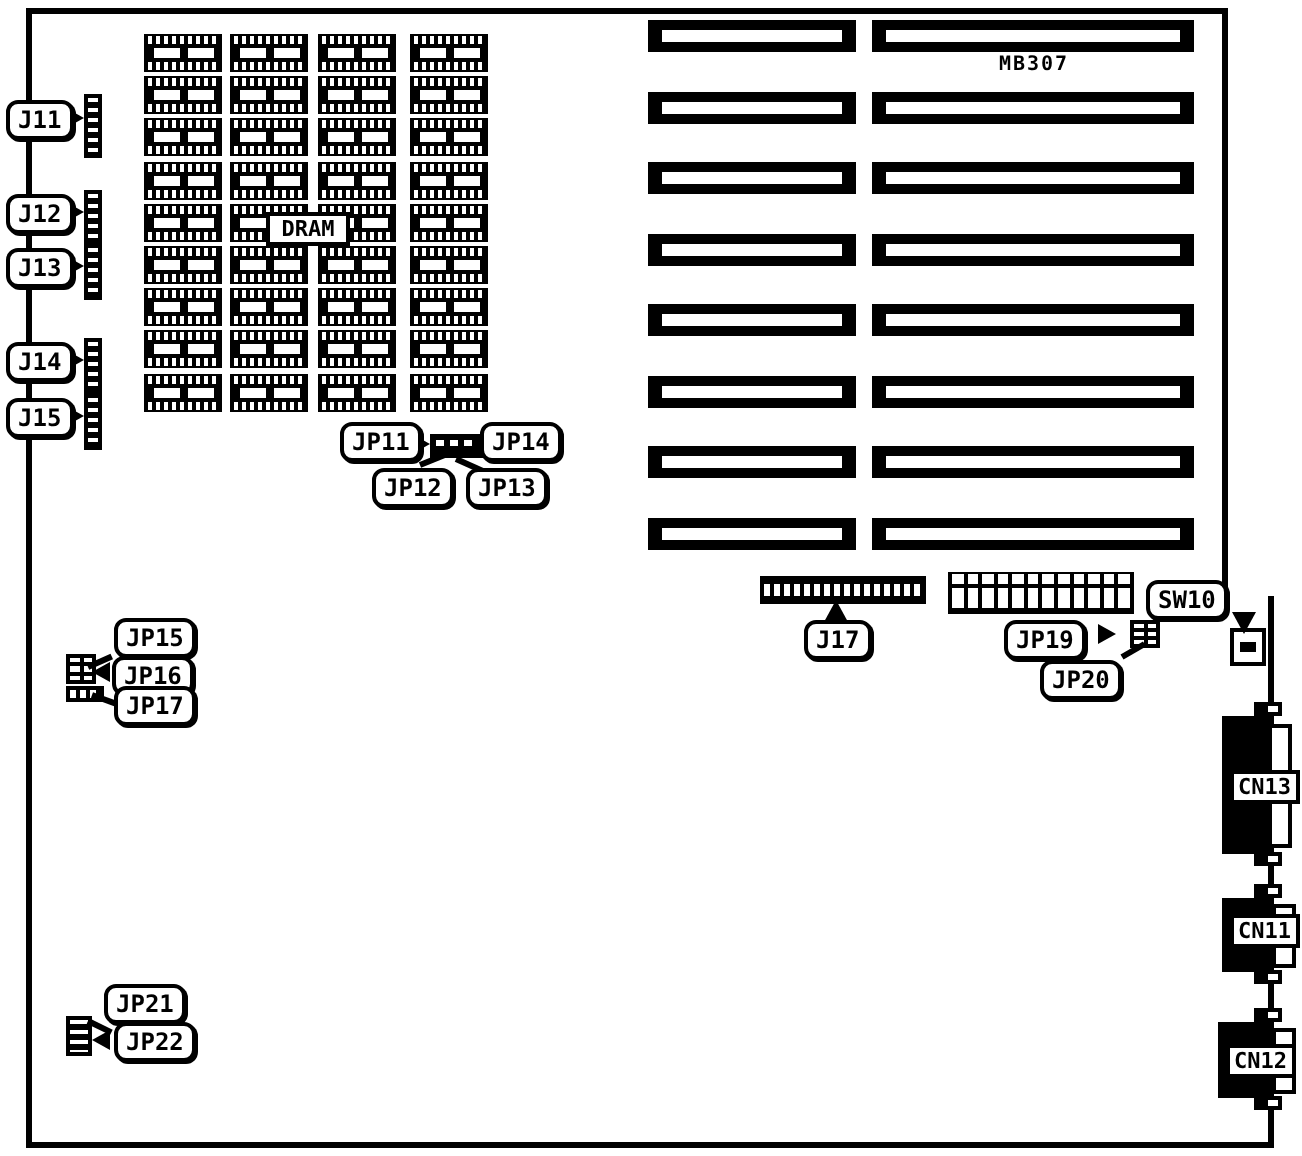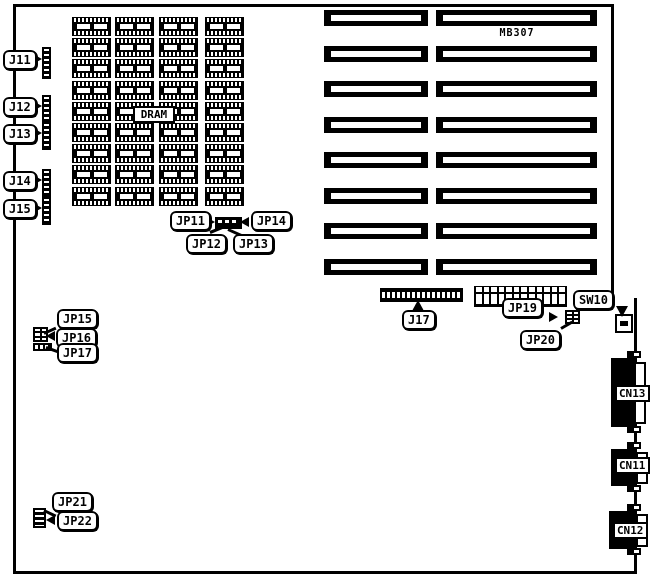--- a/index.html
+++ b/index.html
@@ -421,21 +421,21 @@
   <div class="callout" style="left:3px;top:124px">J13</div>
   <div class="tri-r" style="left:33px;top:128px"></div>
   <div class="callout" style="left:3px;top:171px">J14</div>
   <div class="tri-r" style="left:33px;top:175px"></div>
   <div class="callout" style="left:3px;top:199px">J15</div>
   <div class="tri-r" style="left:33px;top:203px"></div>
 
   <div class="jpblock" style="left:215px;top:217px;width:27px;height:12px"></div>
   <div class="callout" style="left:170px;top:211px">JP11</div>
   <div class="tri-r" style="left:206px;top:217px"></div>
-  <div class="callout" style="left:251px;top:211px">JP14</div>
+  <div class="callout" style="left:240px;top:211px">JP14</div>
   <div class="tri-l" style="left:240px;top:217px"></div>
   <div class="callout" style="left:186px;top:234px">JP12</div>
   <div class="dln" style="left:210px;top:231px;width:15px;transform:rotate(-22deg)"></div>
   <div class="callout" style="left:233px;top:234px">JP13</div>
   <div class="dln" style="left:228px;top:228px;width:15px;transform:rotate(24deg)"></div>
 
   <div class="dotgrid" style="left:33px;top:327px;width:15px;height:15px">
       <i></i>
       <i></i>
       <i></i>
@@ -498,21 +498,21 @@
       </div>
   </div>
   <div class="dotgrid" style="left:565px;top:310px;width:15px;height:14px">
       <i></i>
       <i></i>
       <i></i>
       <i></i>
       <i></i>
       <i></i>
     </div>
-  <div class="callout" style="left:502px;top:298px">JP19</div>
+  <div class="callout" style="left:502px;top:310px">JP19</div>
   <div class="tri-r" style="left:549px;top:312px"></div>
   <div class="callout" style="left:520px;top:330px">JP20</div>
   <div class="dln" style="left:561px;top:327px;width:13px;transform:rotate(-30deg)"></div>
 
   <div class="callout" style="left:573px;top:290px">SW10</div>
   <div class="tri-d" style="left:616px;top:306px"></div>
   <div class="swbox" style="left:615px;top:314px"></div>
 
   <div class="tab" style="left:627px;top:351px"></div>
   <div class="cnblack" style="left:611px;top:358px;width:24px;height:69px"></div>

